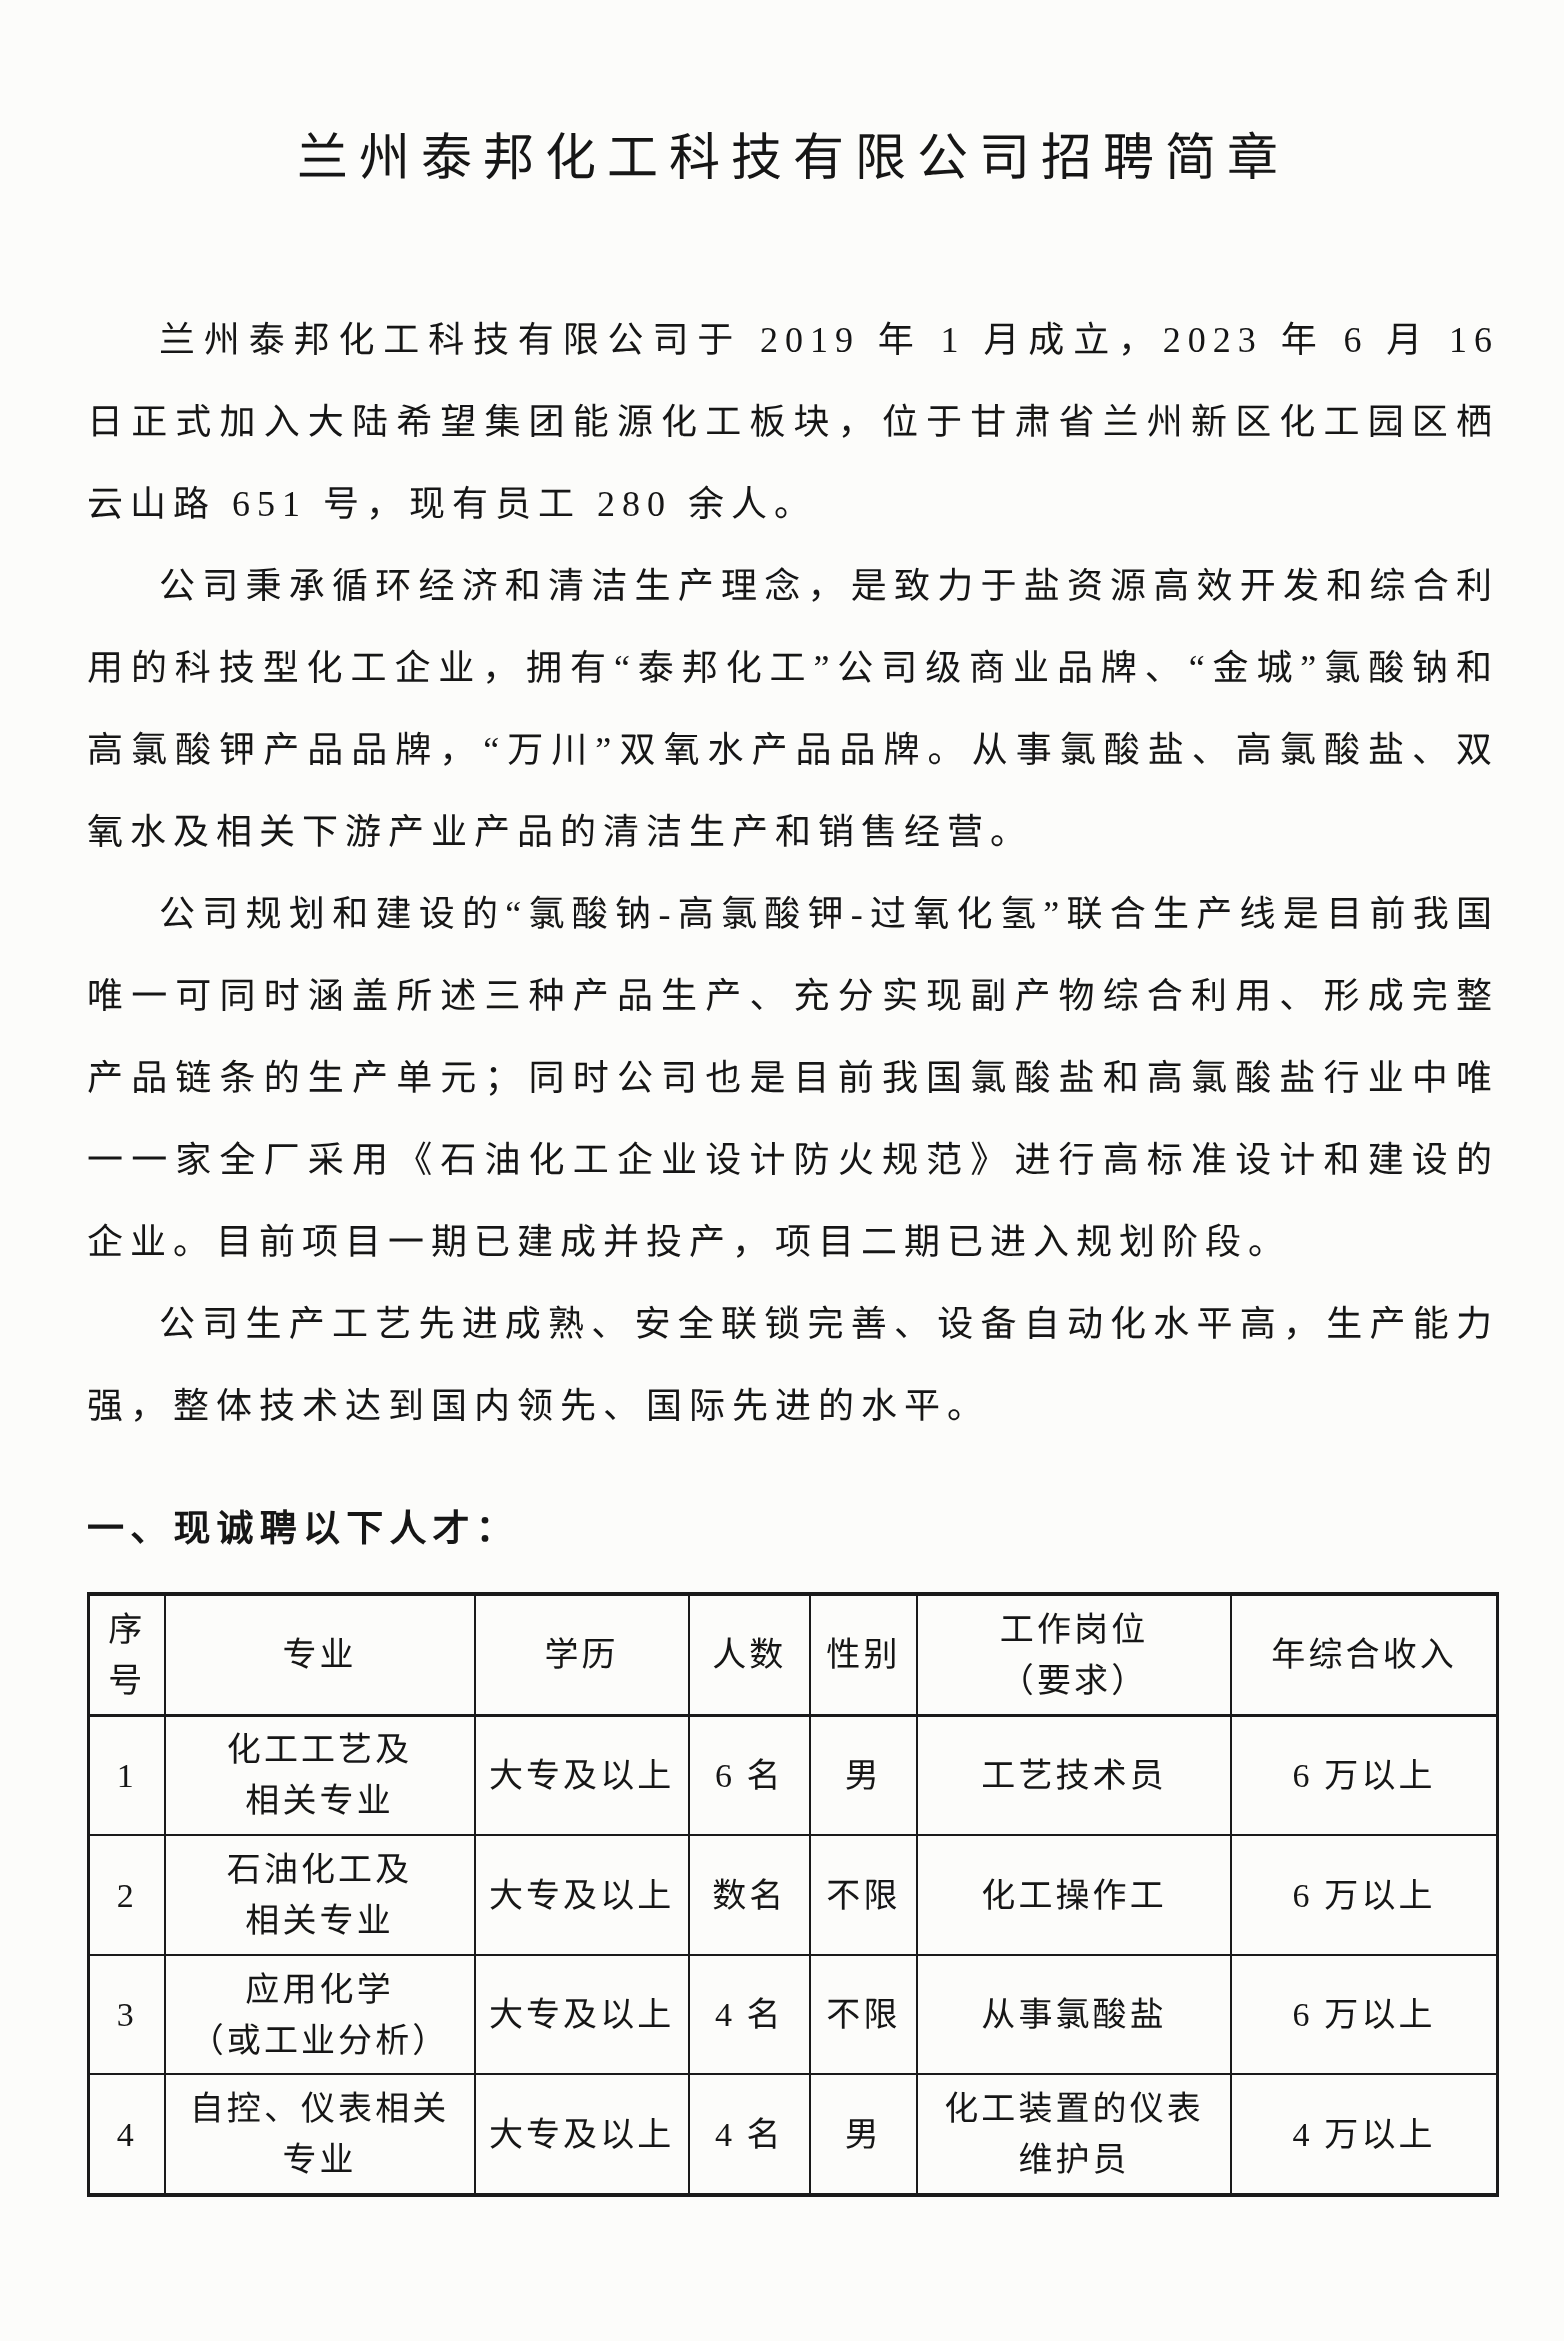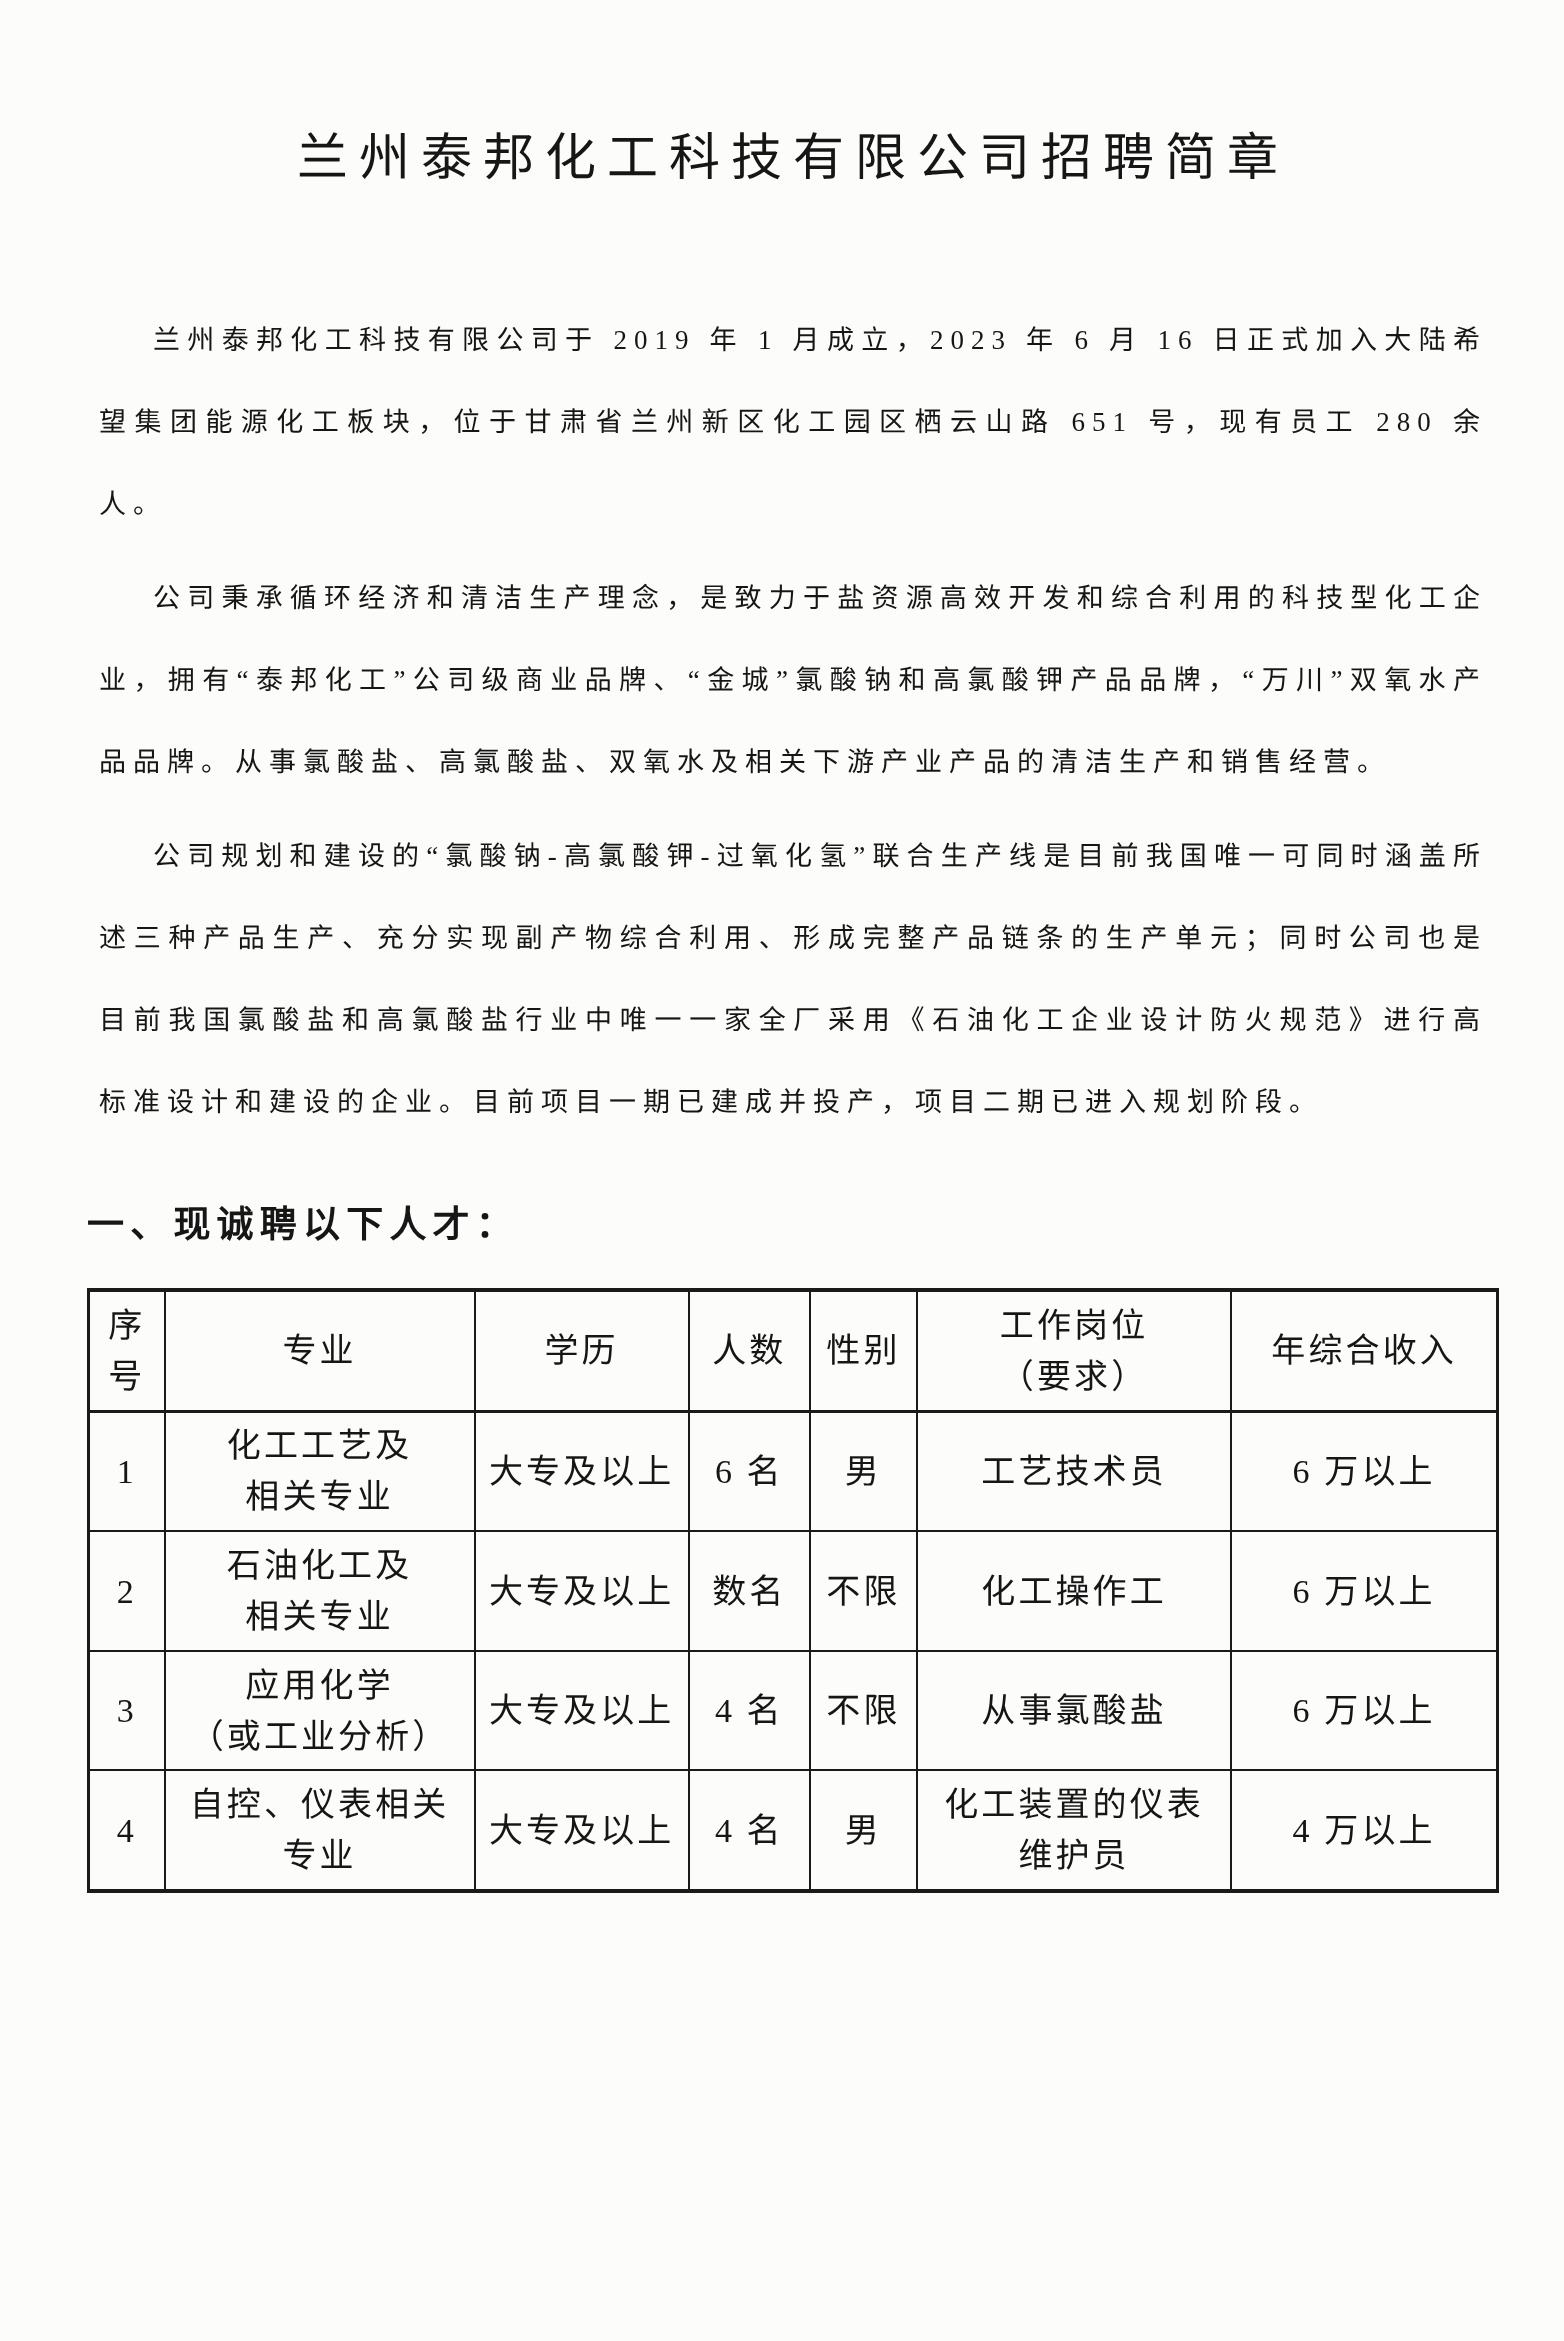--- a/index.html
+++ b/index.html
@@ -23,22 +23,22 @@
   .doc-title {
     margin: 0 0 108px 0;
     text-align: center;
     font-size: 51px;
     font-weight: 400;
     letter-spacing: 11px;
     line-height: 1.3;
     white-space: nowrap;
   }
   .body-text p {
-    margin: 12px;
-    font-size: 27px;
+    margin: 0;
+    font-size: 36px;
     line-height: 82px;
     letter-spacing: 7px;
     text-align: justify;
     text-indent: 2em;
   }
   .section-heading {
     margin: 56px 0 0 0;
     font-size: 37px;
     font-weight: 700;
     letter-spacing: 6.2px;
@@ -74,20 +74,21 @@
 <body>
 
 <div class="page">
 
   <h1 class="doc-title">兰州泰邦化工科技有限公司招聘简章</h1>
 
   <div class="body-text">
     <p>兰州泰邦化工科技有限公司于 2019 年 1 月成立，2023 年 6 月 16 日正式加入大陆希望集团能源化工板块，位于甘肃省兰州新区化工园区栖云山路 651 号，现有员工 280 余人。</p>
     <p>公司秉承循环经济和清洁生产理念，是致力于盐资源高效开发和综合利用的科技型化工企业，拥有“泰邦化工”公司级商业品牌、“金城”氯酸钠和高氯酸钾产品品牌，“万川”双氧水产品品牌。从事氯酸盐、高氯酸盐、双氧水及相关下游产业产品的清洁生产和销售经营。</p>
     <p>公司规划和建设的“氯酸钠-高氯酸钾-过氧化氢”联合生产线是目前我国唯一可同时涵盖所述三种产品生产、充分实现副产物综合利用、形成完整产品链条的生产单元；同时公司也是目前我国氯酸盐和高氯酸盐行业中唯一一家全厂采用《石油化工企业设计防火规范》进行高标准设计和建设的企业。目前项目一期已建成并投产，项目二期已进入规划阶段。</p>
+    <p>公司生产工艺先进成熟、安全联锁完善、设备自动化水平高，生产能力强，整体技术达到国内领先、国际先进的水平。</p>
   </div>
 
   <div class="section-heading">一、现诚聘以下人才：</div>
 
   <table class="hire-table">
     <colgroup>
       <col style="width:5.4%">
       <col style="width:22%">
       <col style="width:15.2%">
       <col style="width:8.6%">

